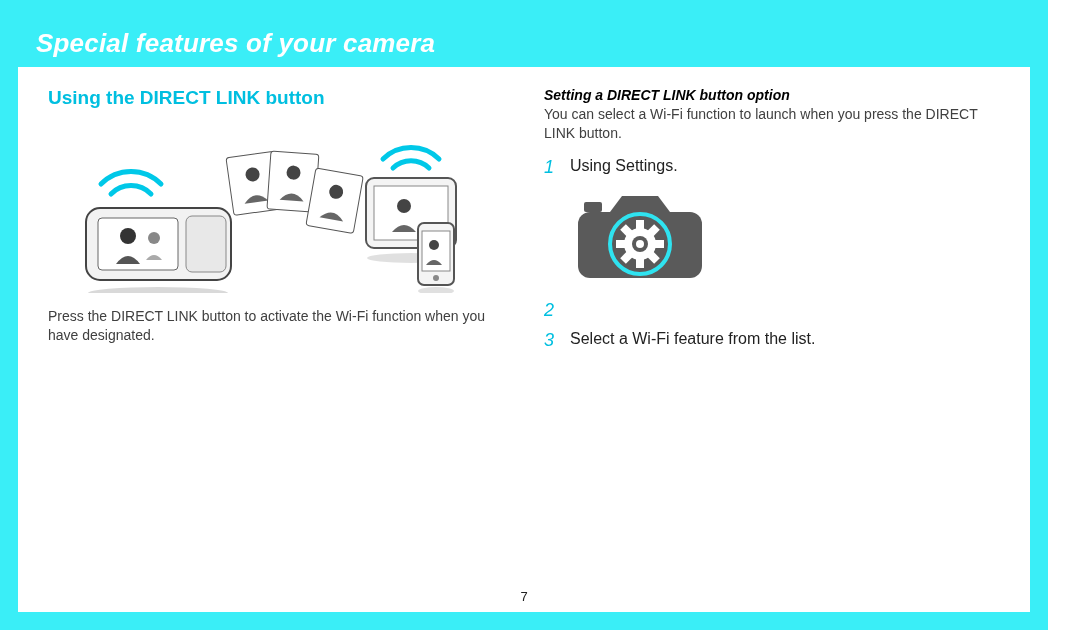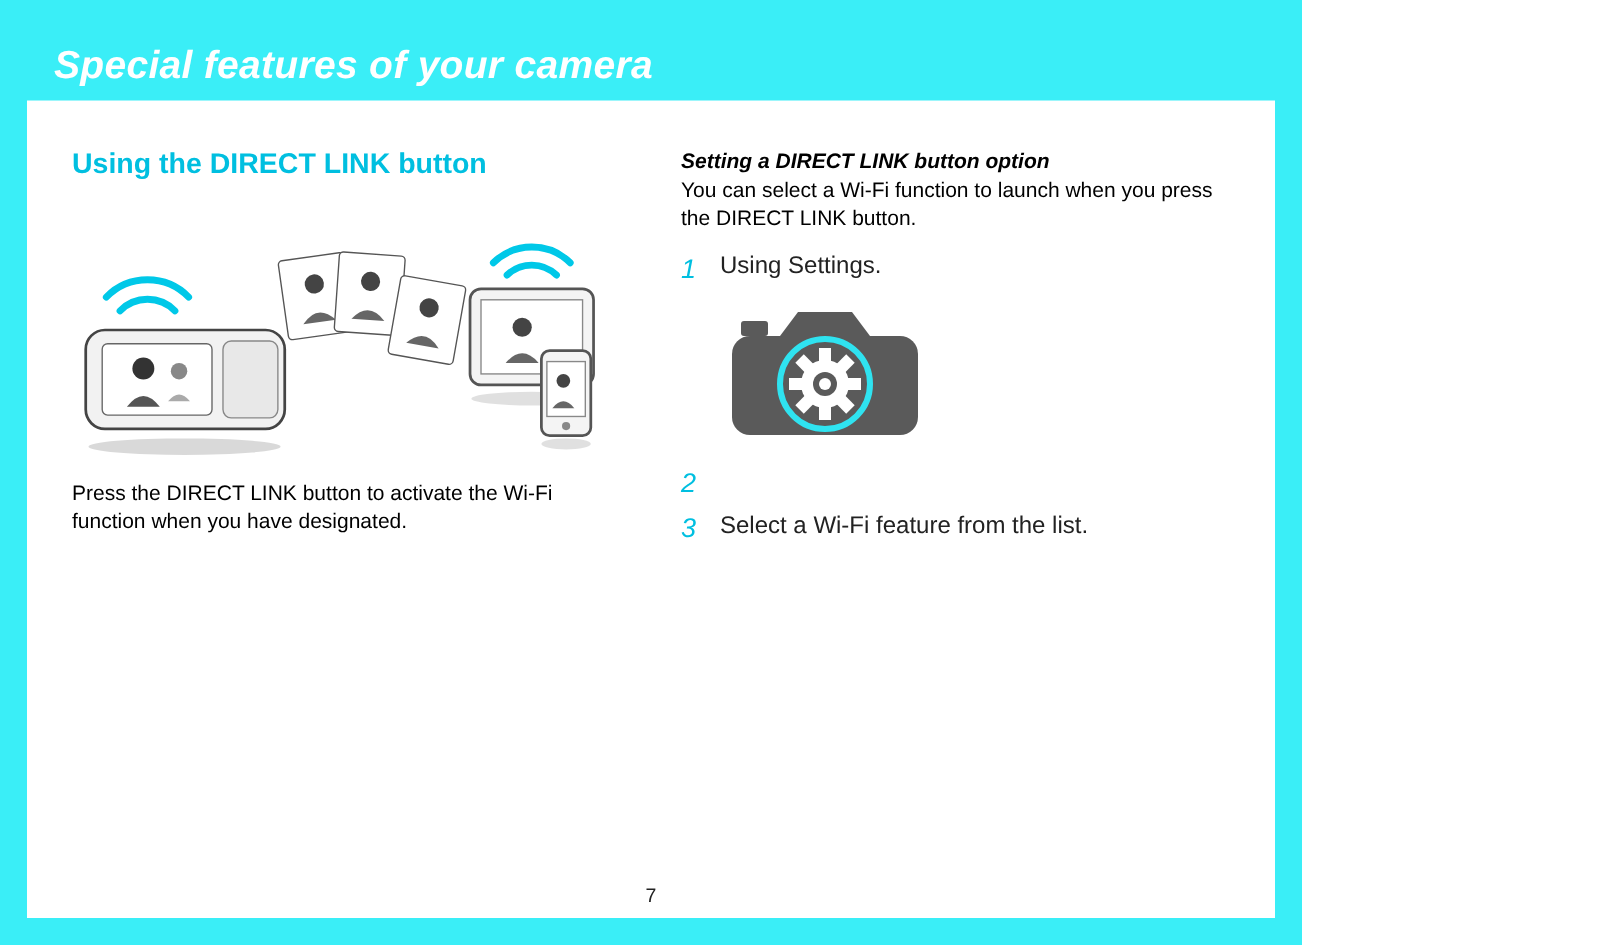--- a/index.html
+++ b/index.html
@@ -1,18 +1,18 @@
 <!DOCTYPE html>
 <html><head>
 <meta charset="utf-8">
 <style>
   * { box-sizing: border-box; margin: 0; padding: 0; }
   html, body { width: 1080px; height: 630px; font-family: "Segoe UI", Arial, sans-serif; }
   .page {
-    width: 868px;
+    width: 1048px;
     height: 630px;
     background: #3aeef7;
     padding: 18px;
     position: relative;
   }
   .sheet {
     width: 100%;
     height: 100%;
     background: #fff;
     position: relative;
@@ -24,42 +24,42 @@
   }
   .header-title {
     color: #fff;
     font-size: 26px;
     font-weight: 700;
     font-style: italic;
     letter-spacing: 0.2px;
   }
   .content {
     display: flex;
-    padding: 32px 30px 10px 30px;
+    padding: 20px 30px 10px 30px;
     gap: 40px;
   }
   .col {
     flex: 1;
     min-width: 0;
   }
   .section-heading {
     color: #00bfe0;
     font-size: 19px;
     font-weight: 700;
     margin-bottom: 14px;
   }
   .illustration-wrap {
     width: 100%;
     display:flex;
     justify-content:center;
     margin-bottom:14px;
   }
   .body-text {
     font-size: 14px;
-    color: #000000;
+    color: #404040;
     line-height: 1.35;
   }
   .sub-heading {
     font-size: 14px;
     font-weight: 700;
     color: #000;
     margin-bottom: 2px;
     font-style: italic;
   }
   .step-list {

